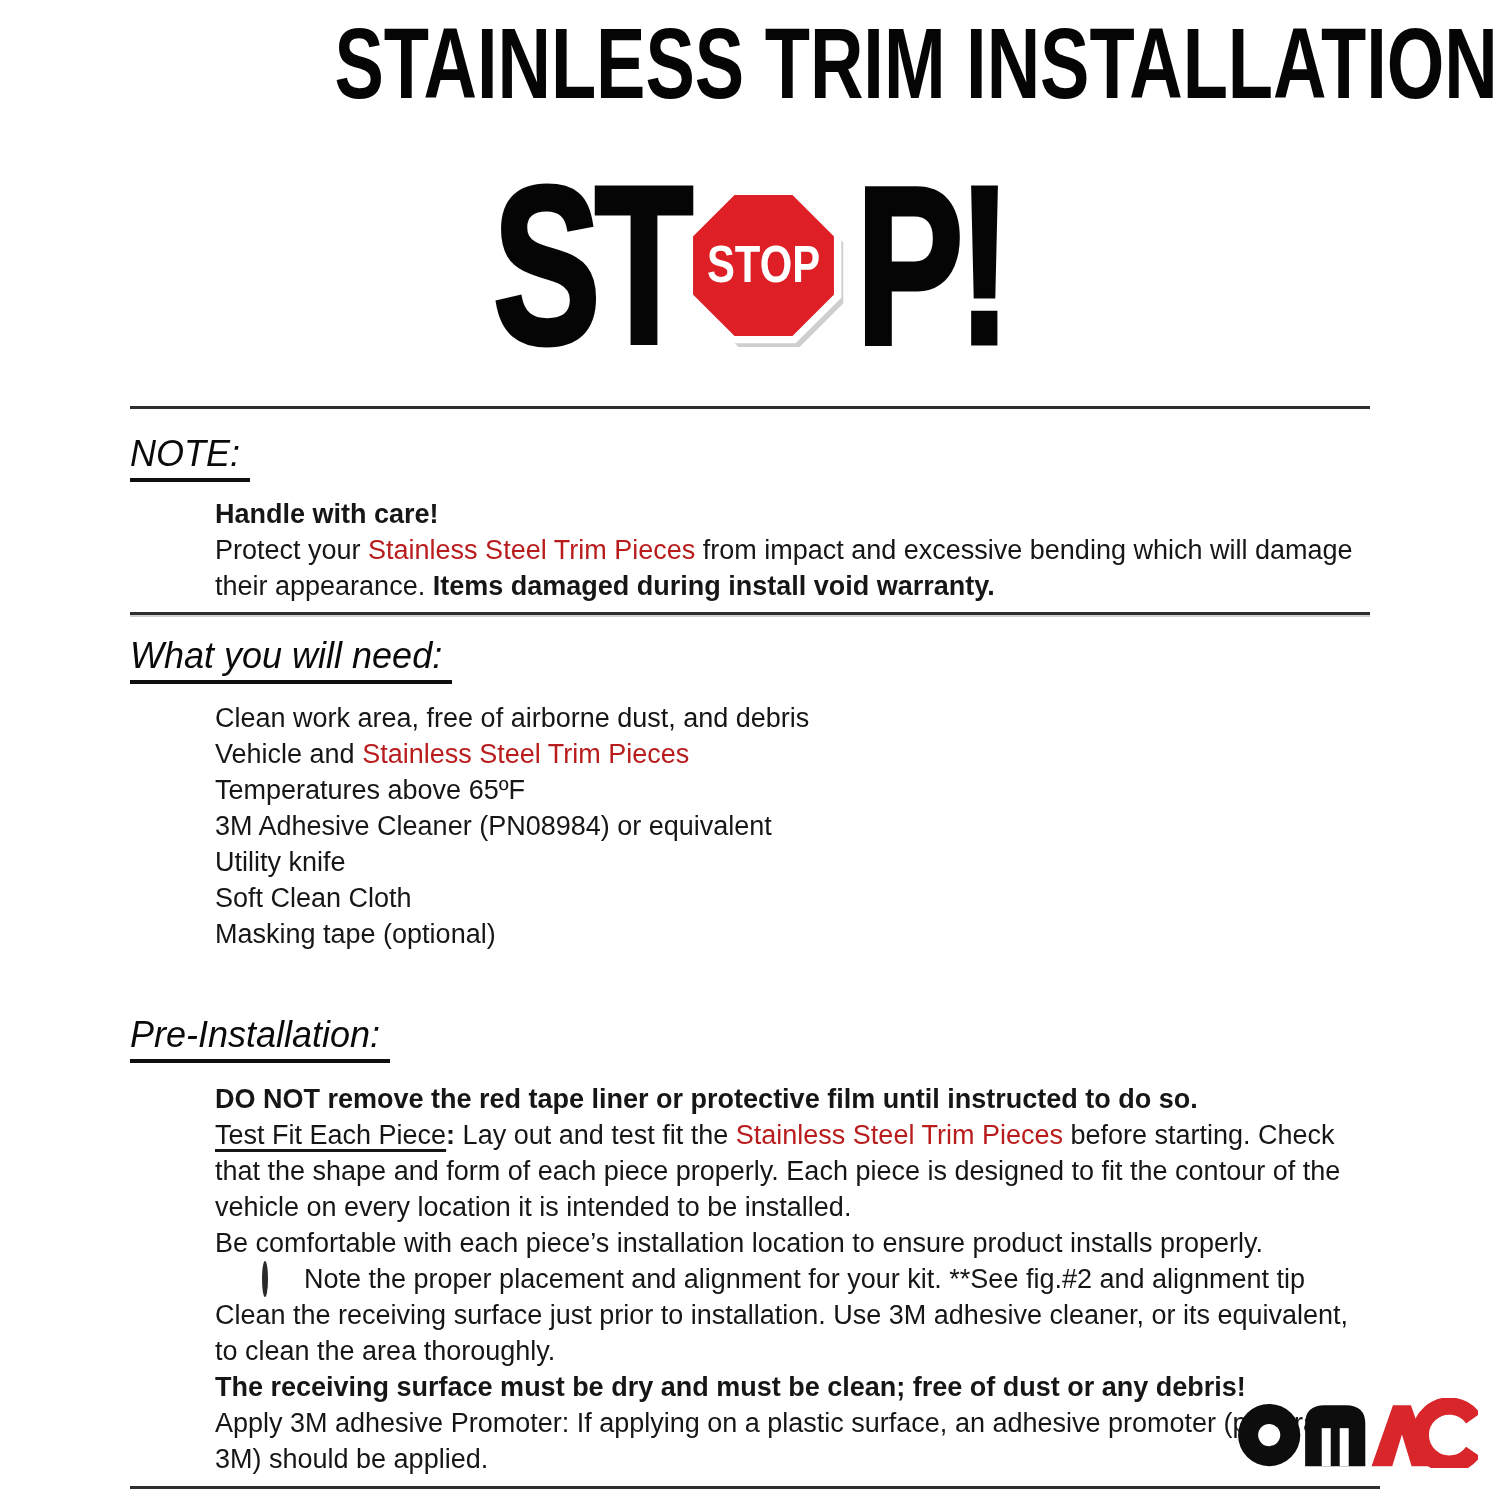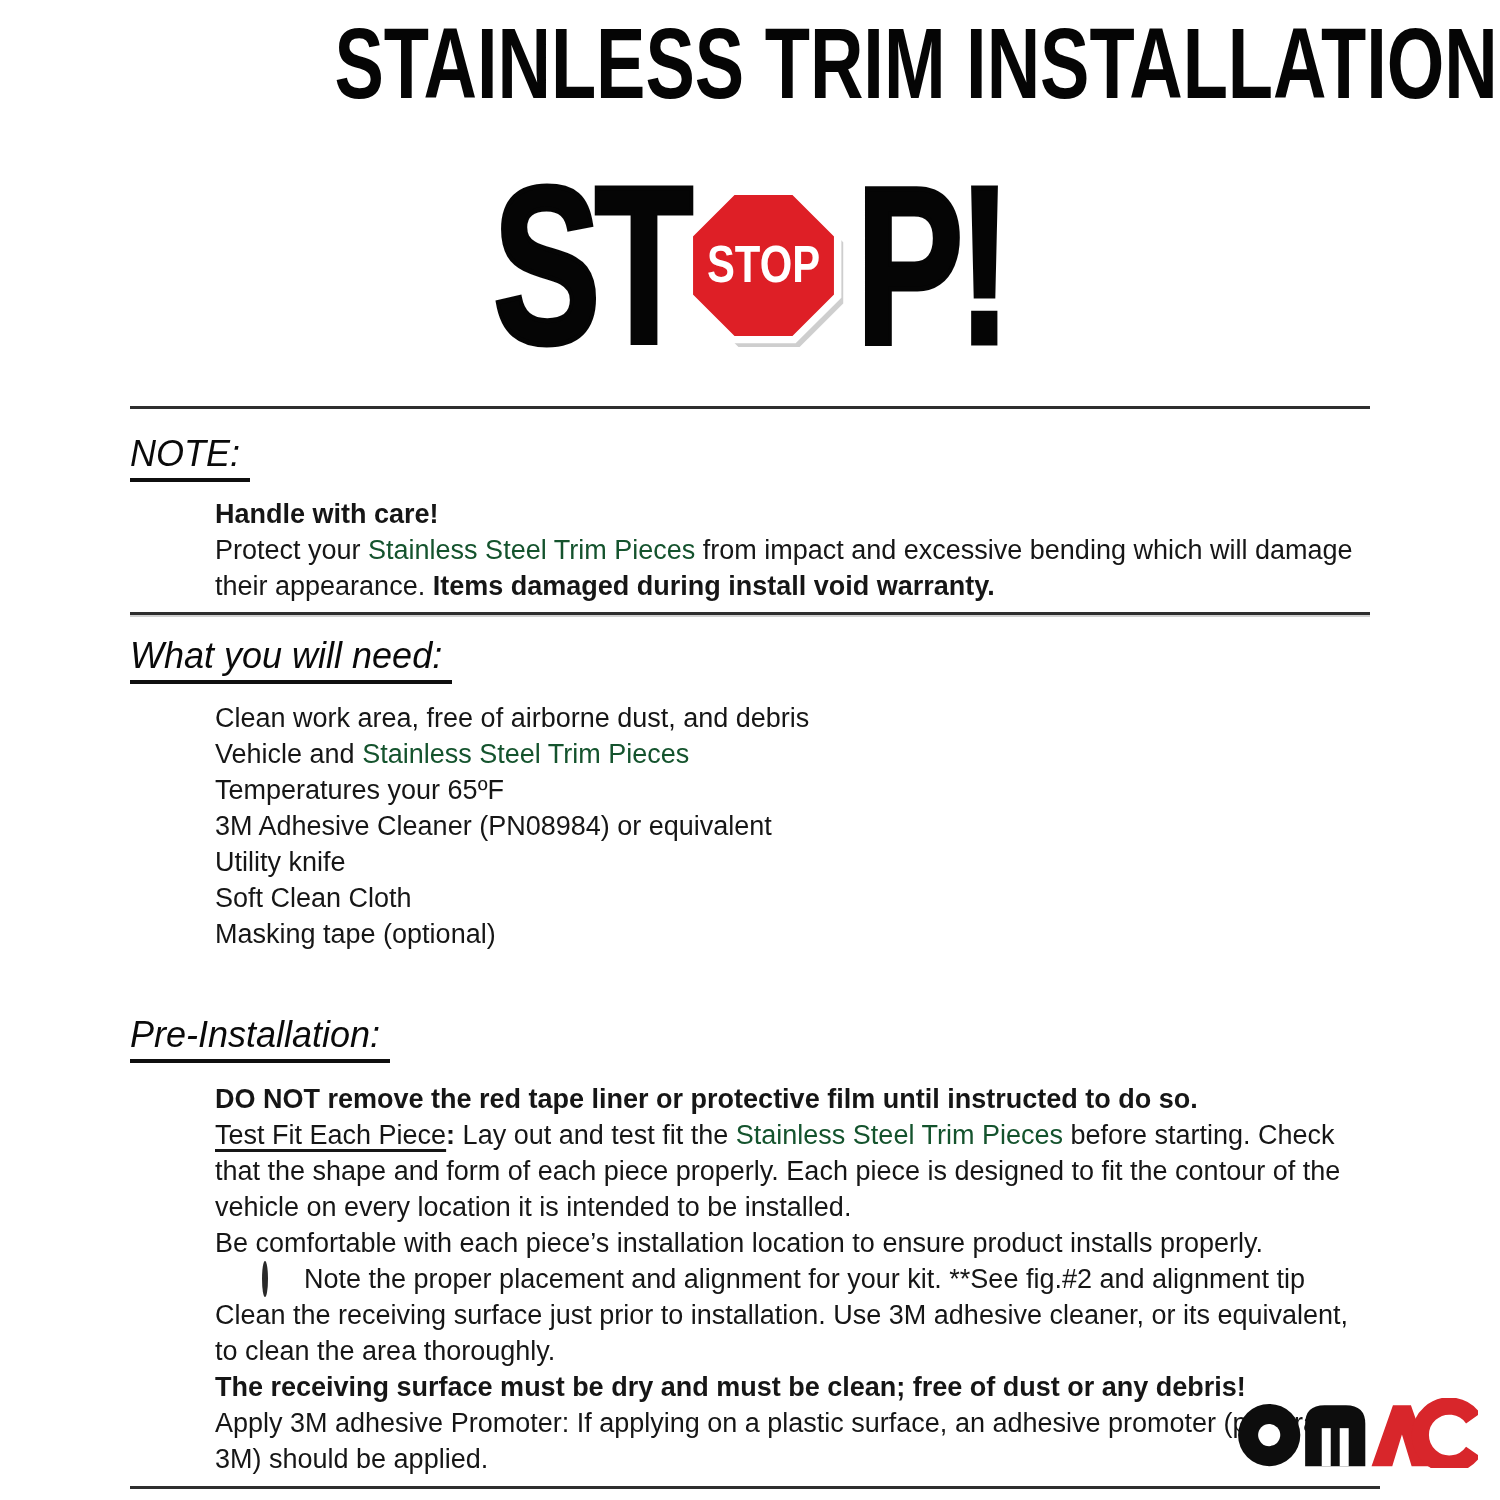--- a/index.html
+++ b/index.html
@@ -51,21 +51,21 @@
   .blist{margin:0;padding:0;list-style:none;font-size:27px;line-height:36px;color:#161616;}
   .blist li{display:flex;align-items:flex-start;}
   .mk{flex:none;width:37px;margin-left:48px;padding-top:0;}
   .dot{width:10px;height:10px;border-radius:50%;background:#111;margin-top:13px;}
   .ring{width:11px;height:11px;border-radius:50%;border:3px solid #2a2a2a;background:transparent;margin-top:11px;}
   .sub .mk{margin-left:132px;width:42px;}
   .btxt{flex:1;}
   .nw{white-space:nowrap;}
   .b{font-weight:bold;}
   .lead{font-weight:normal;text-decoration:underline;text-decoration-thickness:3px;text-underline-offset:5px;}
-  .red{color:#14532d;}
+  .red{color:#b91c1c;}
   .note-list{margin-top:14px;}
   .need-list{margin-top:16px;}
   .pre-list{margin-top:18px;}
 
   
   .logo{position:absolute;right:22px;top:1398px;width:242px;height:70px;}
 </style>
 </head>
 <body>
 
@@ -115,21 +115,21 @@
       <li>
         <span class="mk"><span class="dot"></span></span>
         <span class="btxt">Clean work area, free of airborne dust, and debris</span>
       </li>
       <li>
         <span class="mk"><span class="dot"></span></span>
         <span class="btxt"><span>Vehicle and </span><span class="red">Stainless Steel Trim Pieces</span></span>
       </li>
       <li>
         <span class="mk"><span class="dot"></span></span>
-        <span class="btxt">Temperatures your 65ºF</span>
+        <span class="btxt">Temperatures above 65ºF</span>
       </li>
       <li>
         <span class="mk"><span class="dot"></span></span>
         <span class="btxt">3M Adhesive Cleaner (PN08984) or equivalent</span>
       </li>
       <li>
         <span class="mk"><span class="dot"></span></span>
         <span class="btxt">Utility knife</span>
       </li>
       <li>

